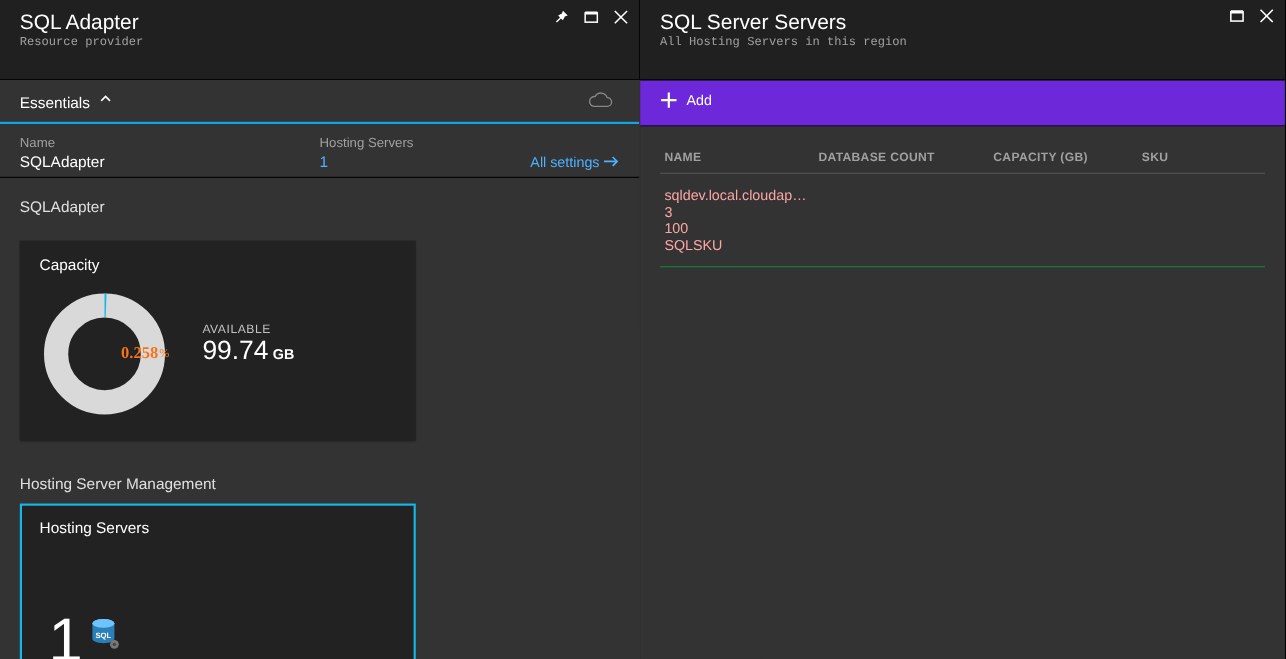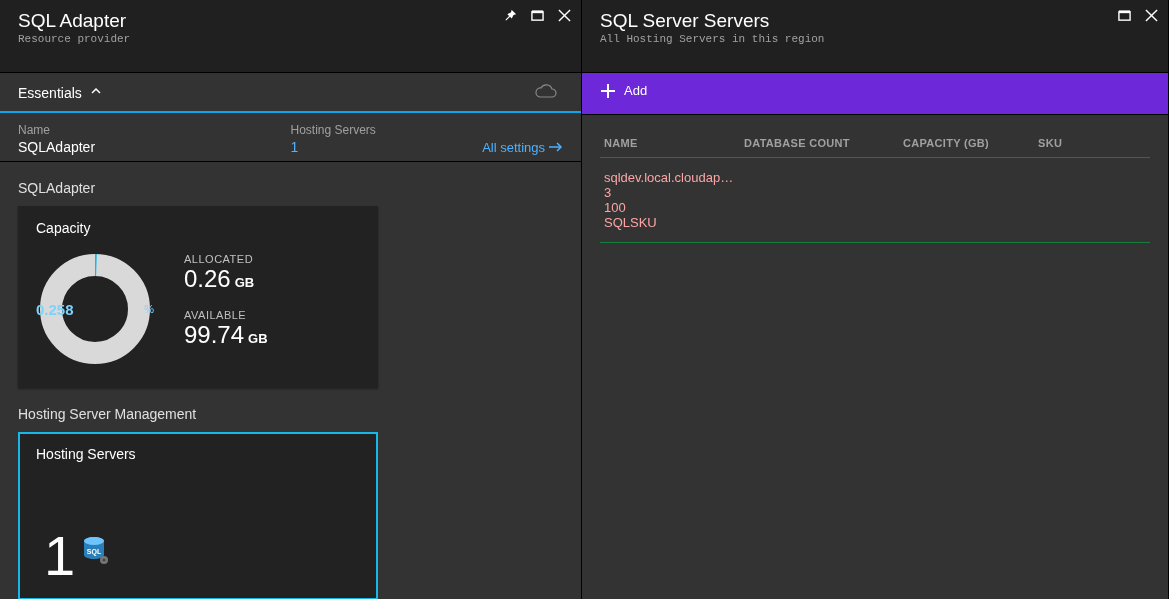--- a/index.html
+++ b/index.html
@@ -86,34 +86,34 @@
     align-items: center;
     gap: 4px;
     margin-left: 44px;
   }
   .section-label {
     font-size: 14px;
     color: #e0e0e0;
     padding: 18px 18px 10px 18px;
   }
   .capacity-tile {
-    margin: 0 18px;
+    margin: 13px 18px;
     background: #222222;
     padding: 14px 18px 20px 18px;
     width: 360px;
     box-shadow: 0 1px 2px rgba(0,0,0,0.4);
   }
   .capacity-title { font-size: 14px; color: #fff; margin-bottom: 14px; }
   .capacity-body { display: flex; align-items: center; gap: 30px; }
   .donut-wrap { position: relative; width: 118px; height: 118px; }
   .donut-wrap svg { transform: rotate(-90deg); }
   .donut-center {
     position: absolute; inset: 0;
-    display: flex; align-items: center; justify-content: space-between;
-    font-size: 15px; font-weight: 600; color: #7dd3fc;
+    display: flex; align-items: center; justify-content: flex-end;
+    font-size: 15px; font-weight: 600; color: #f97316; font-family: Liberation Serif, serif;
   }
   .donut-center .pct { font-size: 11px; font-weight: 400; margin-left: 1px; }
   .capacity-stats .stat { margin-bottom: 16px; }
   .stat-label { font-size: 11px; color: #c0c0c0; letter-spacing: 0.5px; }
   .stat-value { font-size: 24px; font-weight: 300; color: #fff; }
   .stat-unit { font-size: 13px; font-weight: 600; margin-left: 4px; }
   .hosting-tile {
     margin: 0 18px 18px 18px;
     background: #222222;
     width: 360px;
@@ -247,26 +247,20 @@
             <circle cx="59" cy="59" r="44" fill="none" stroke="#d9d9d9" stroke-width="22"></circle>
             <circle cx="59" cy="59" r="44" fill="none" stroke="#18b7e8" stroke-width="22" stroke-dasharray="1.5 275" stroke-linecap="butt"></circle>
           </svg>
           <div class="donut-center">
             <span>0.258</span>
               <span class="pct">%</span>
           </div>
         </div>
         <div class="capacity-stats">
           <div class="stat">
-            <div class="stat-label">ALLOCATED</div>
-            <div class="stat-value">
-              <span>0.26</span><span class="stat-unit">GB</span>
-            </div>
-          </div>
-          <div class="stat">
             <div class="stat-label">AVAILABLE</div>
             <div class="stat-value">
               <span>99.74</span><span class="stat-unit">GB</span>
             </div>
           </div>
         </div>
       </div>
     </div>
 
     <div class="section-label">Hosting Server Management</div>

